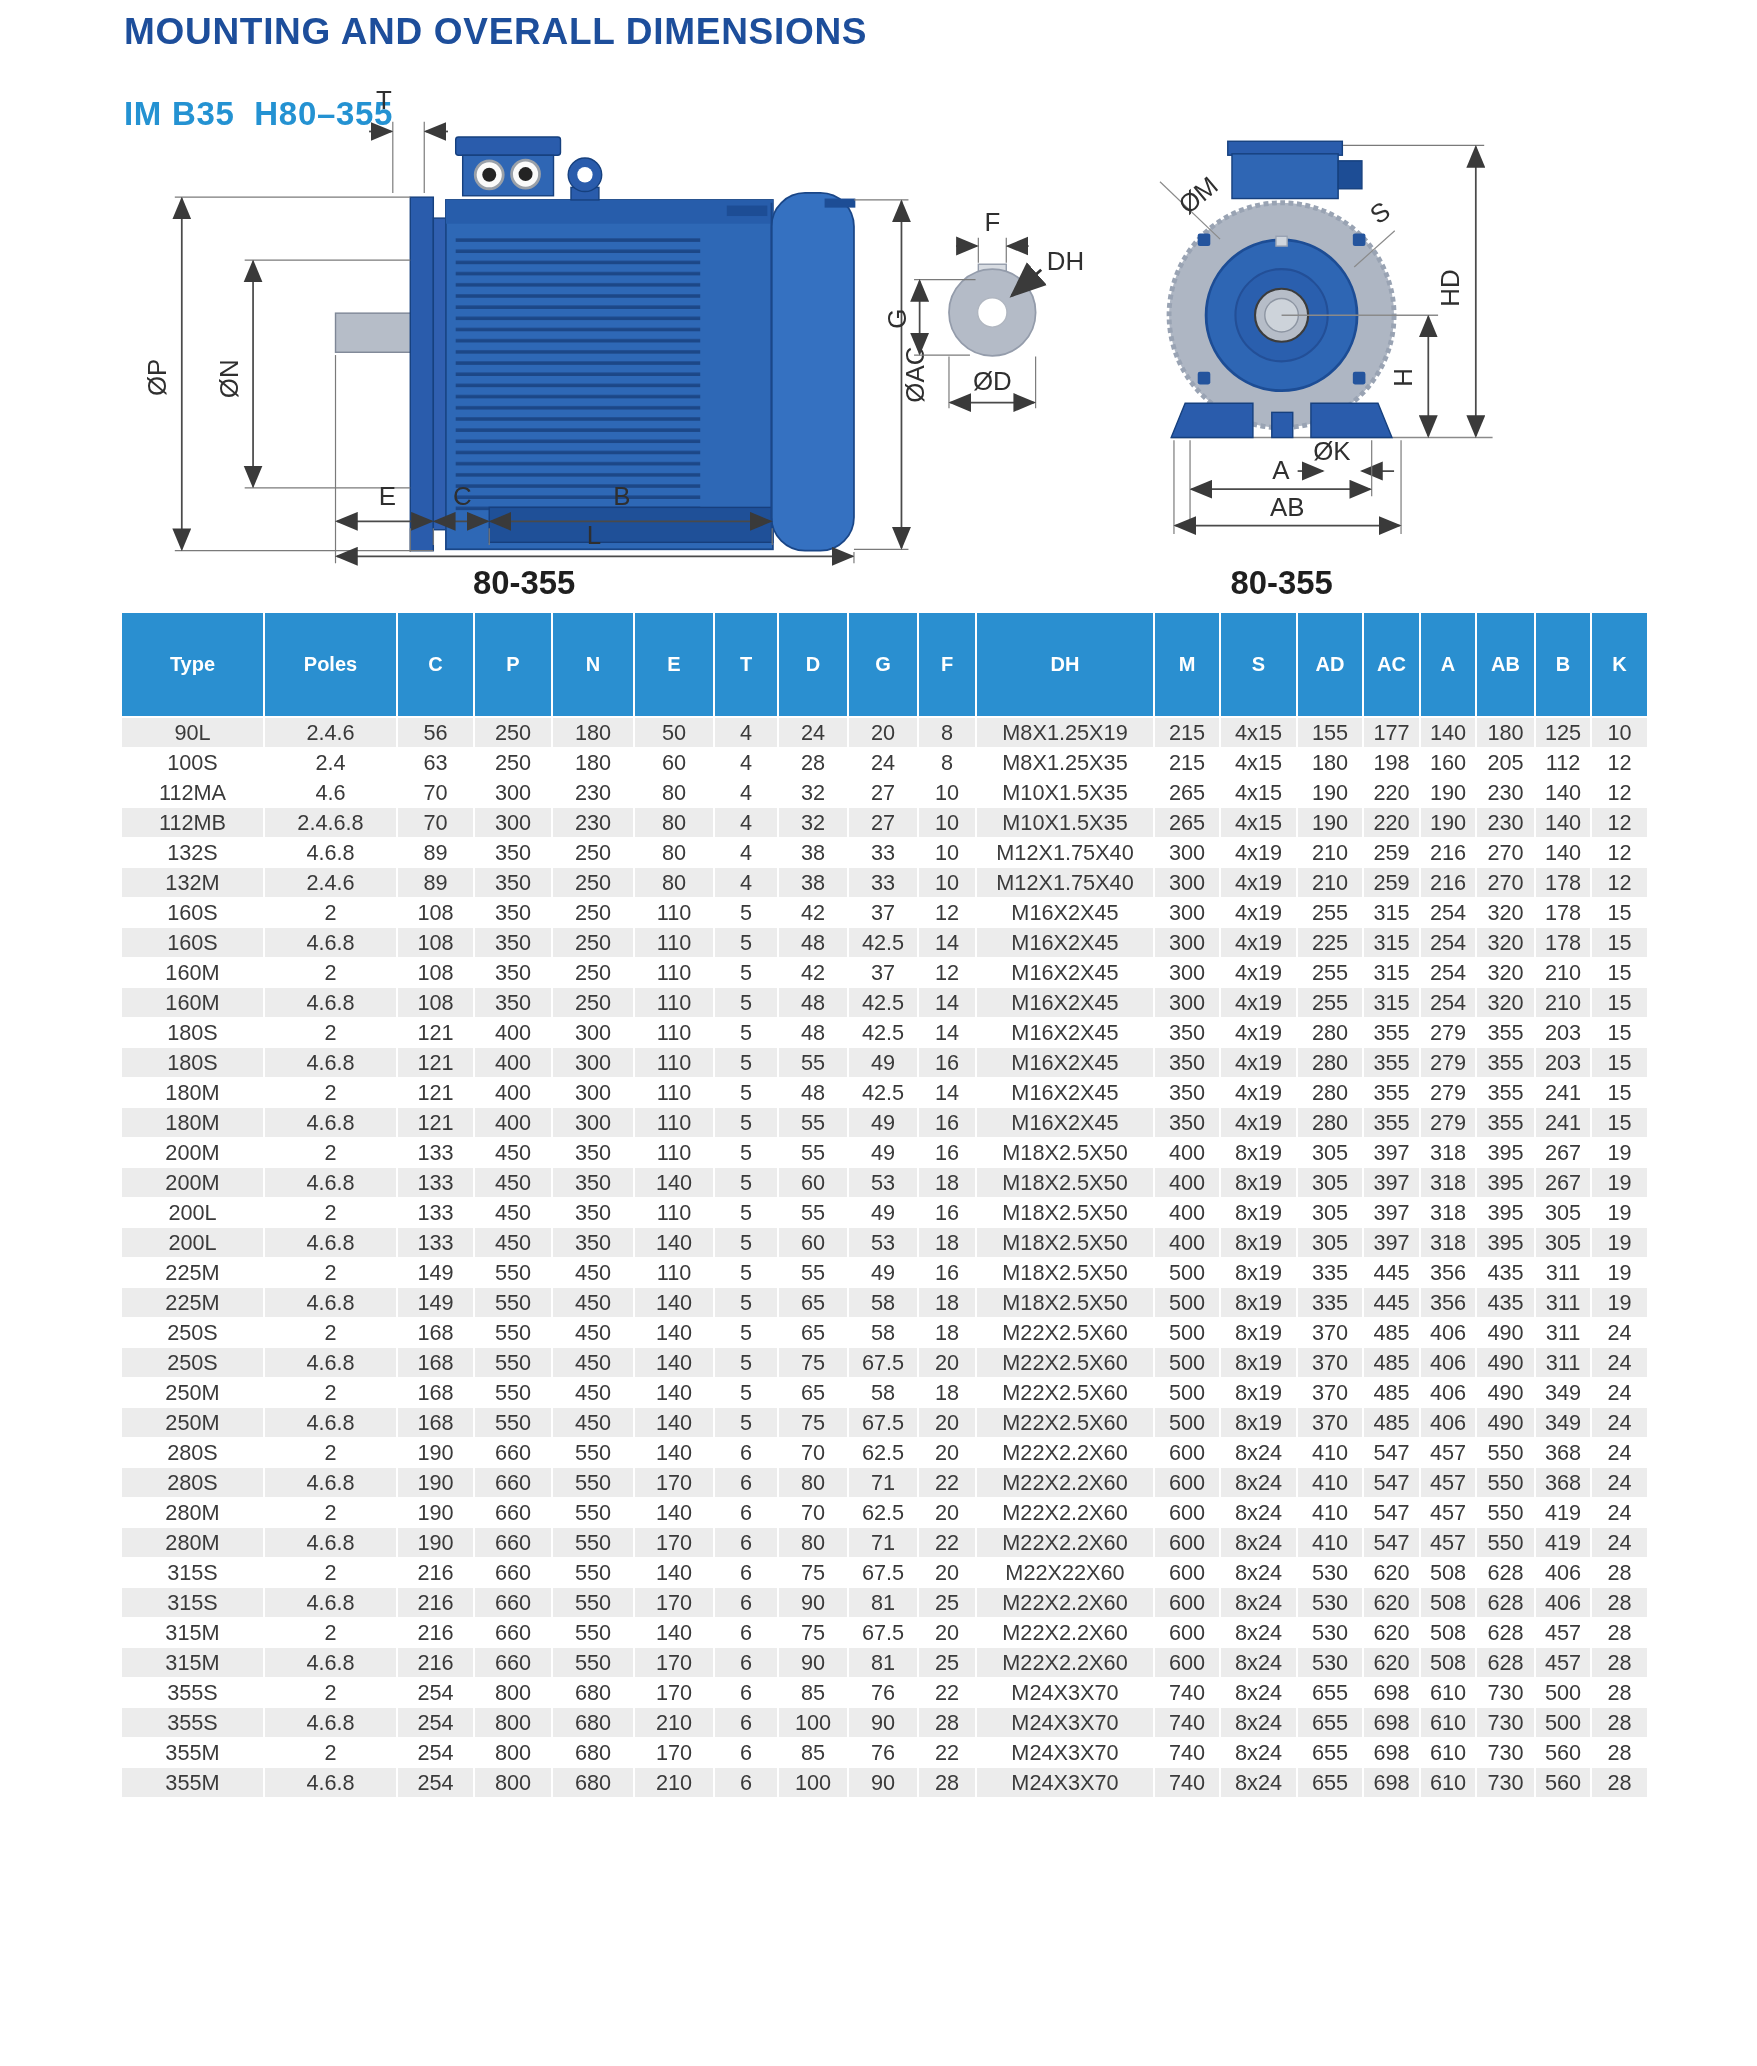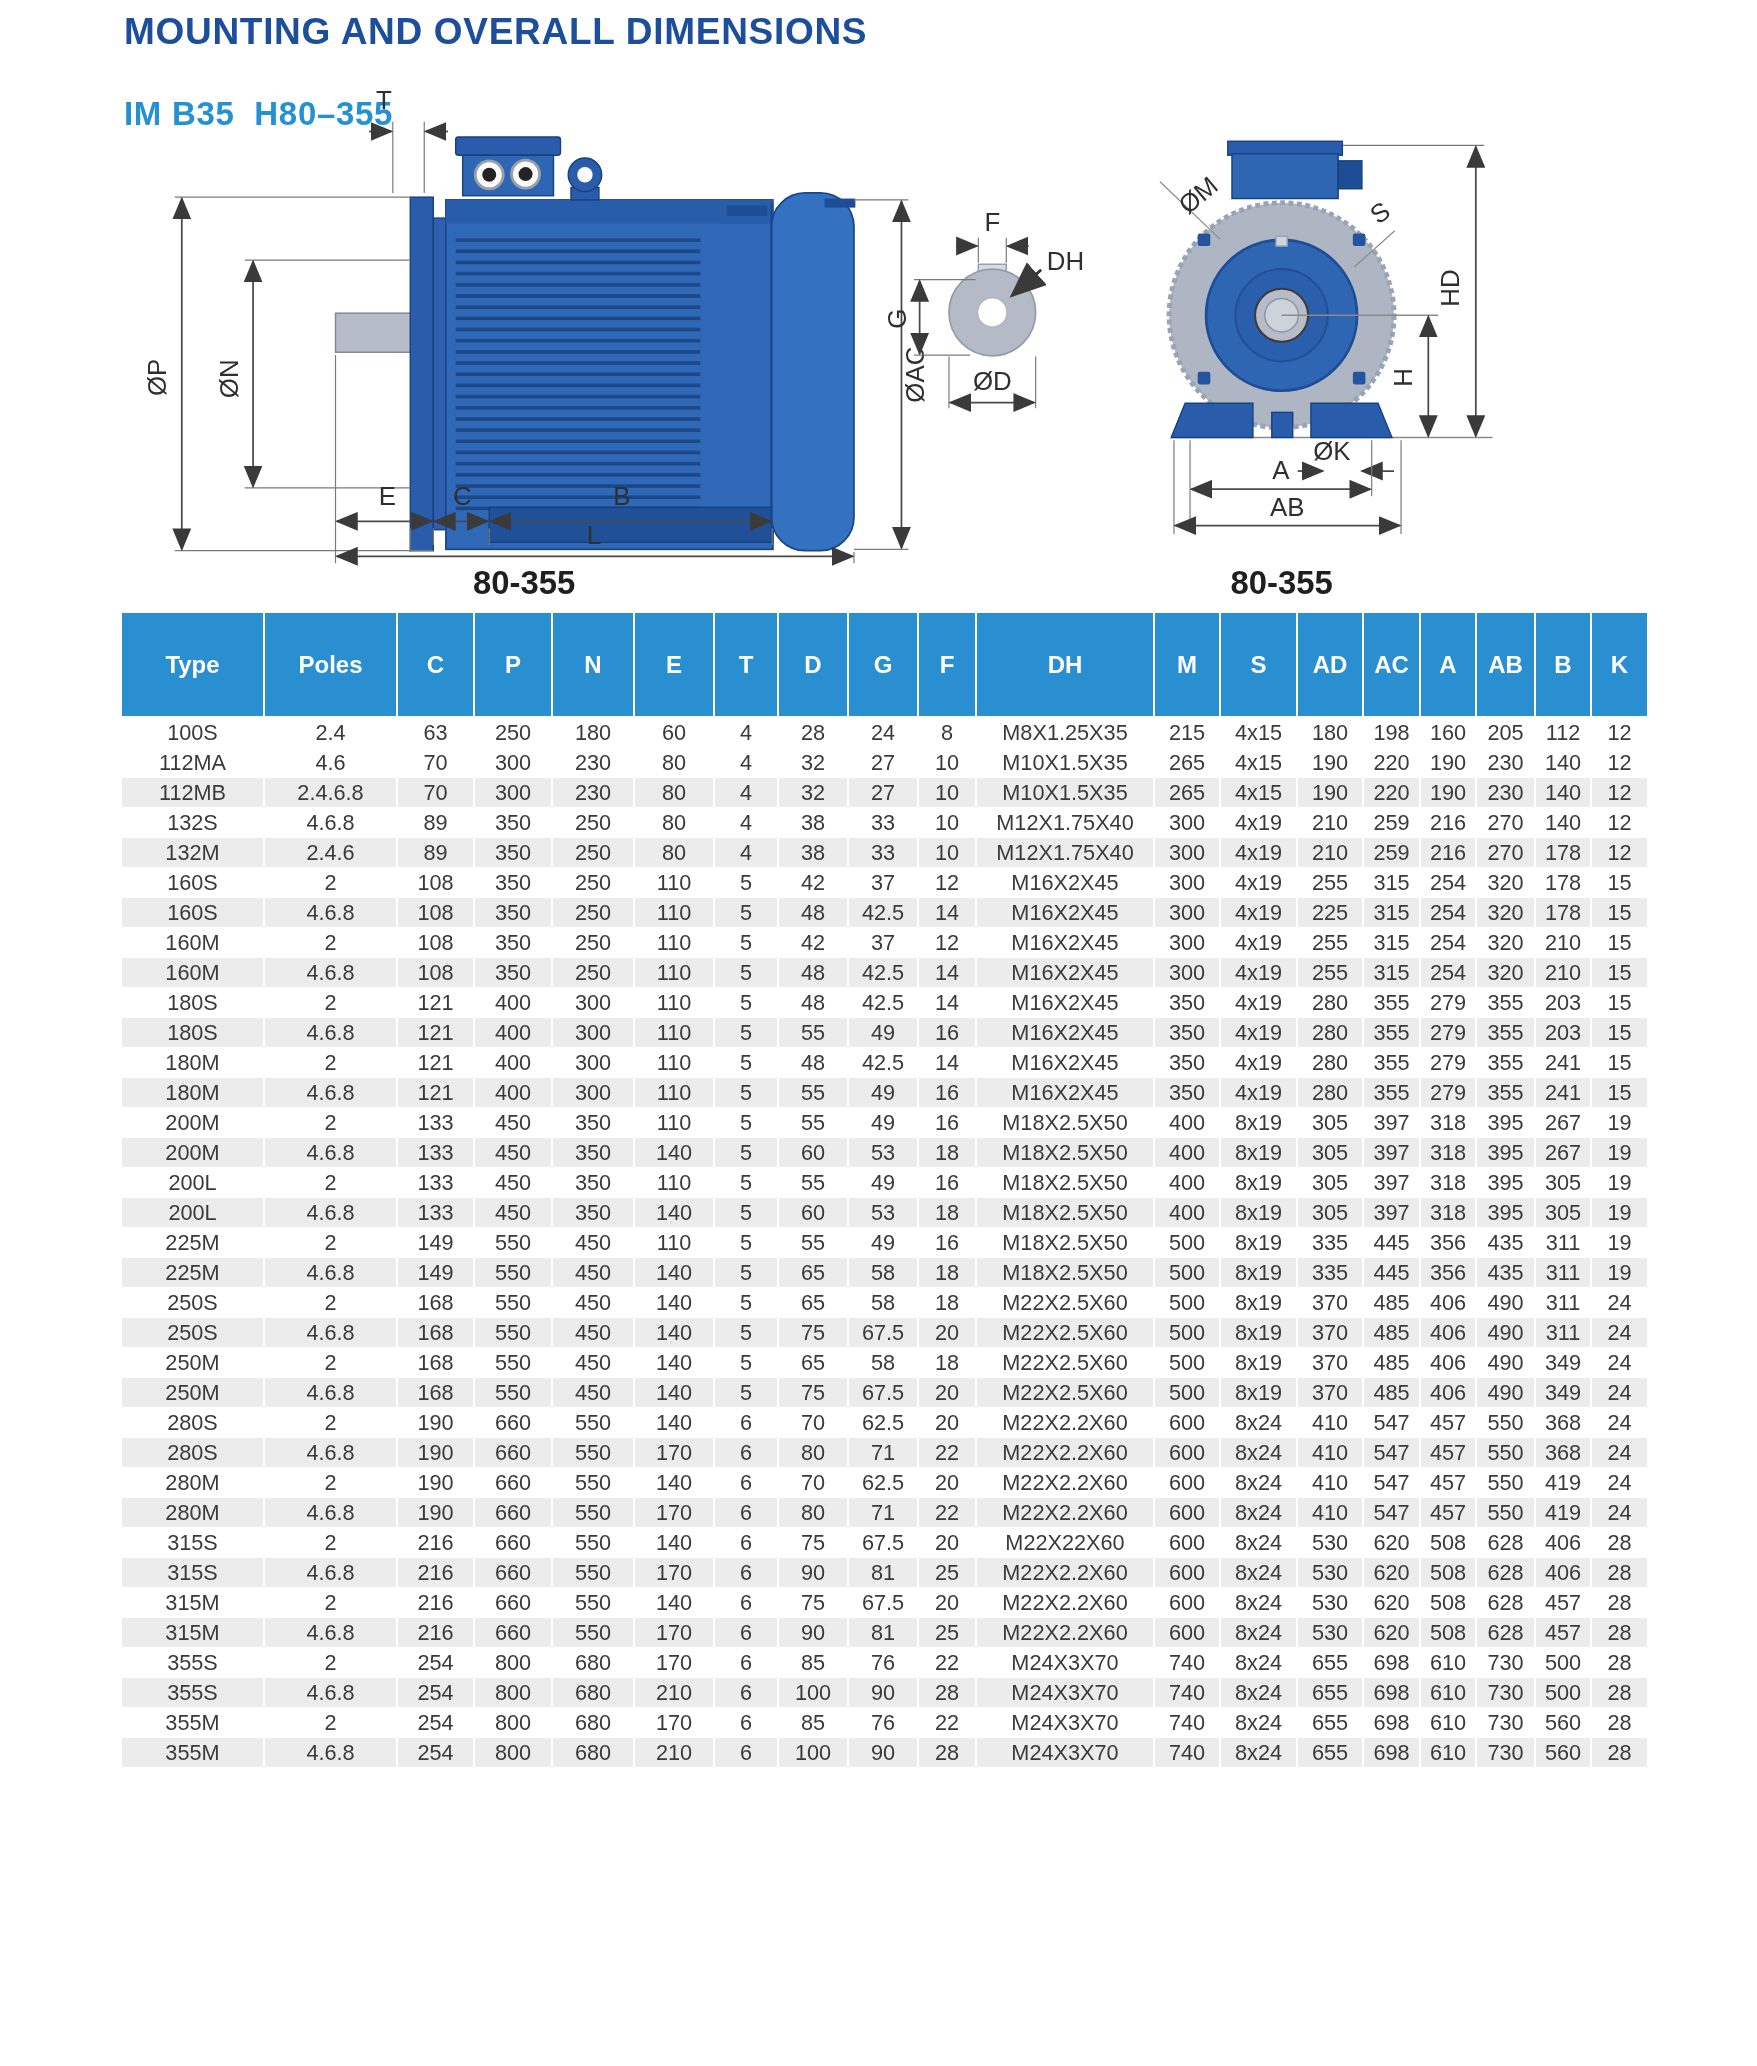--- a/index.html
+++ b/index.html
@@ -26,21 +26,21 @@
   .lead { stroke:#8a8a8a; stroke-width:1.7; fill:none; }
   text.dl { font-size:37px; fill:#2f2f2f; }
   text.cap { font-size:47px; font-weight:bold; fill:#1f1f1f; text-anchor:middle; }
 
   
   table.dim {
     position:absolute; left:122px; top:613px; width:1486px;
     border-collapse:separate; border-spacing:0; table-layout:fixed;
   }
   table.dim thead th {
-    background:#2a8fd0; color:#ffffff; font-size:24px; font-weight:bold;
+    background:#2a8fd0; color:#ffffff; font-size:20px; font-weight:bold;
     height:103px; text-align:center; vertical-align:middle;
     border-right:2.1px solid #ffffff; border-bottom:2.1px solid #ffffff; padding:0;
   }
   table.dim thead th:last-child { border-right:none; }
   table.dim tbody td {
     height:29px; font-size:21.7px; color:#3a3a3a; text-align:center;
     vertical-align:middle; padding:0; white-space:nowrap;
     border-right:2.1px solid #ffffff; border-bottom:1.4px solid #ffffff;
   }
   table.dim tbody td:last-child { border-right:none; }
@@ -249,20 +249,41 @@
           <th>S</th>
           <th>AD</th>
           <th>AC</th>
           <th>A</th>
           <th>AB</th>
           <th>B</th>
           <th>K</th>
         </tr>
       </thead>
     <tbody>
+        <tr class="odd">
+          <td>90L</td>
+          <td>2.4.6</td>
+          <td>56</td>
+          <td>250</td>
+          <td>180</td>
+          <td>50</td>
+          <td>4</td>
+          <td>24</td>
+          <td>20</td>
+          <td>8</td>
+          <td>M8X1.25X19</td>
+          <td>215</td>
+          <td>4x15</td>
+          <td>155</td>
+          <td>177</td>
+          <td>140</td>
+          <td>180</td>
+          <td>125</td>
+          <td>10</td>
+        </tr>
         <tr class="even">
           <td>100S</td>
           <td>2.4</td>
           <td>63</td>
           <td>250</td>
           <td>180</td>
           <td>60</td>
           <td>4</td>
           <td>28</td>
           <td>24</td>

